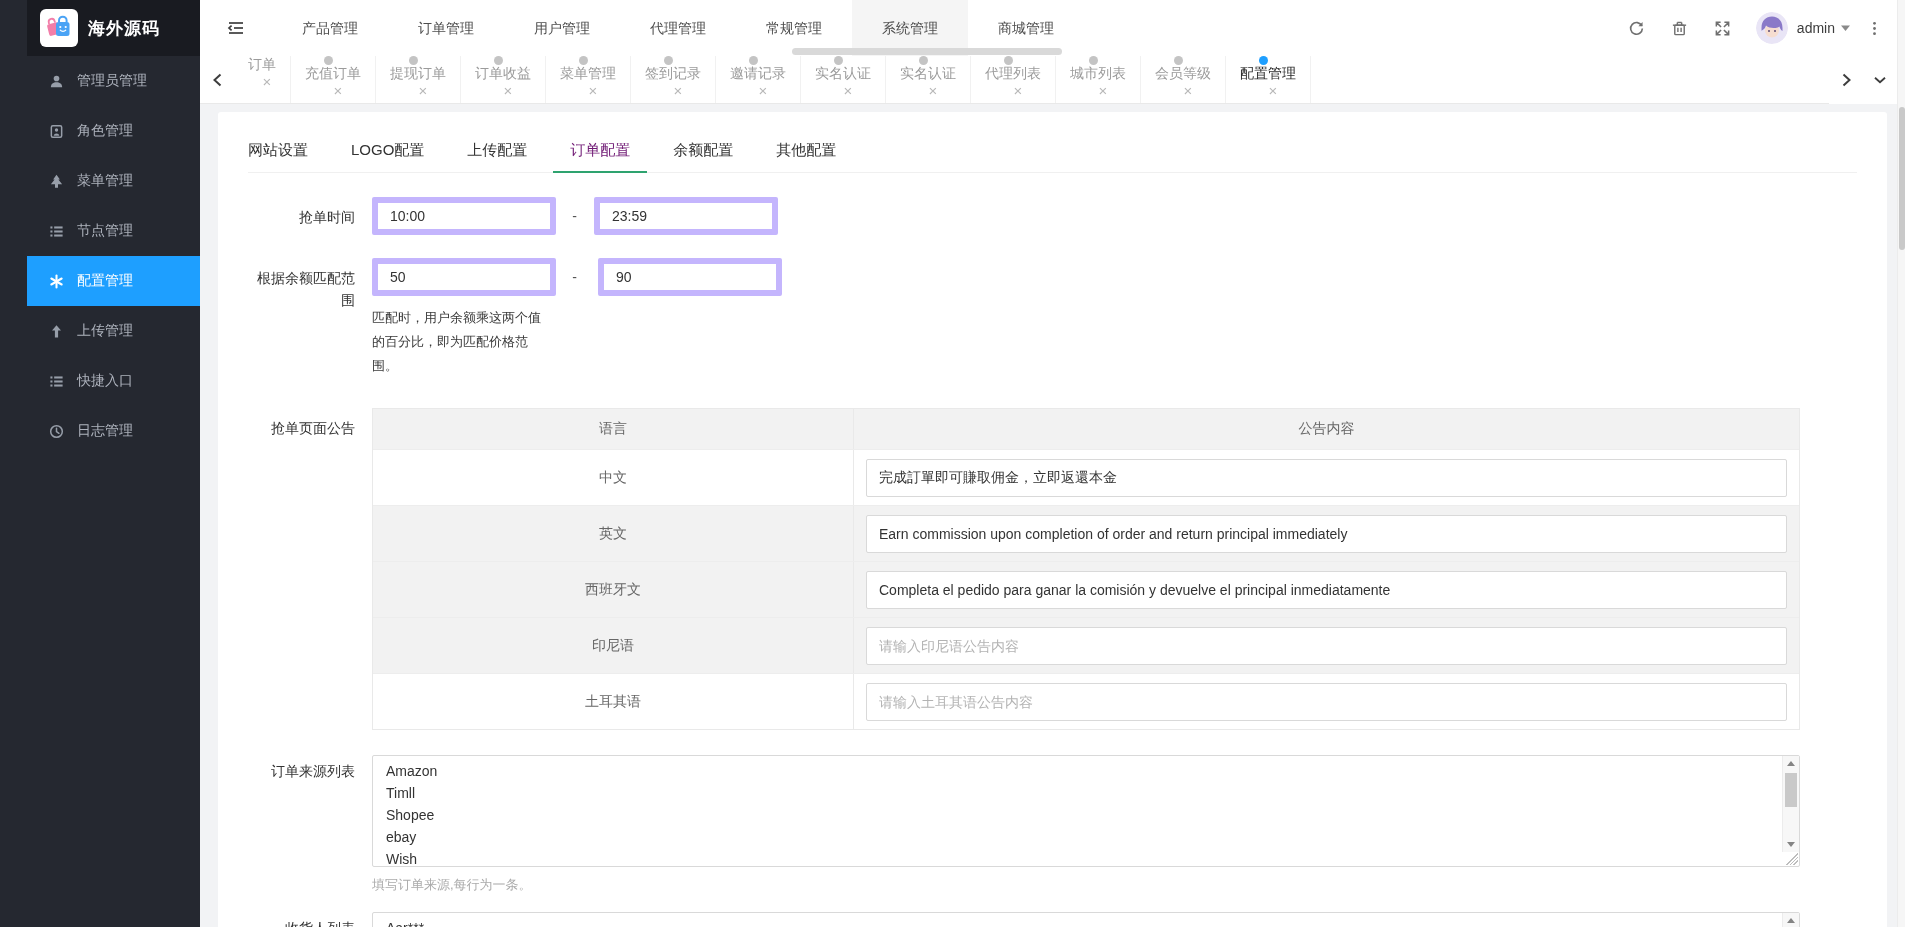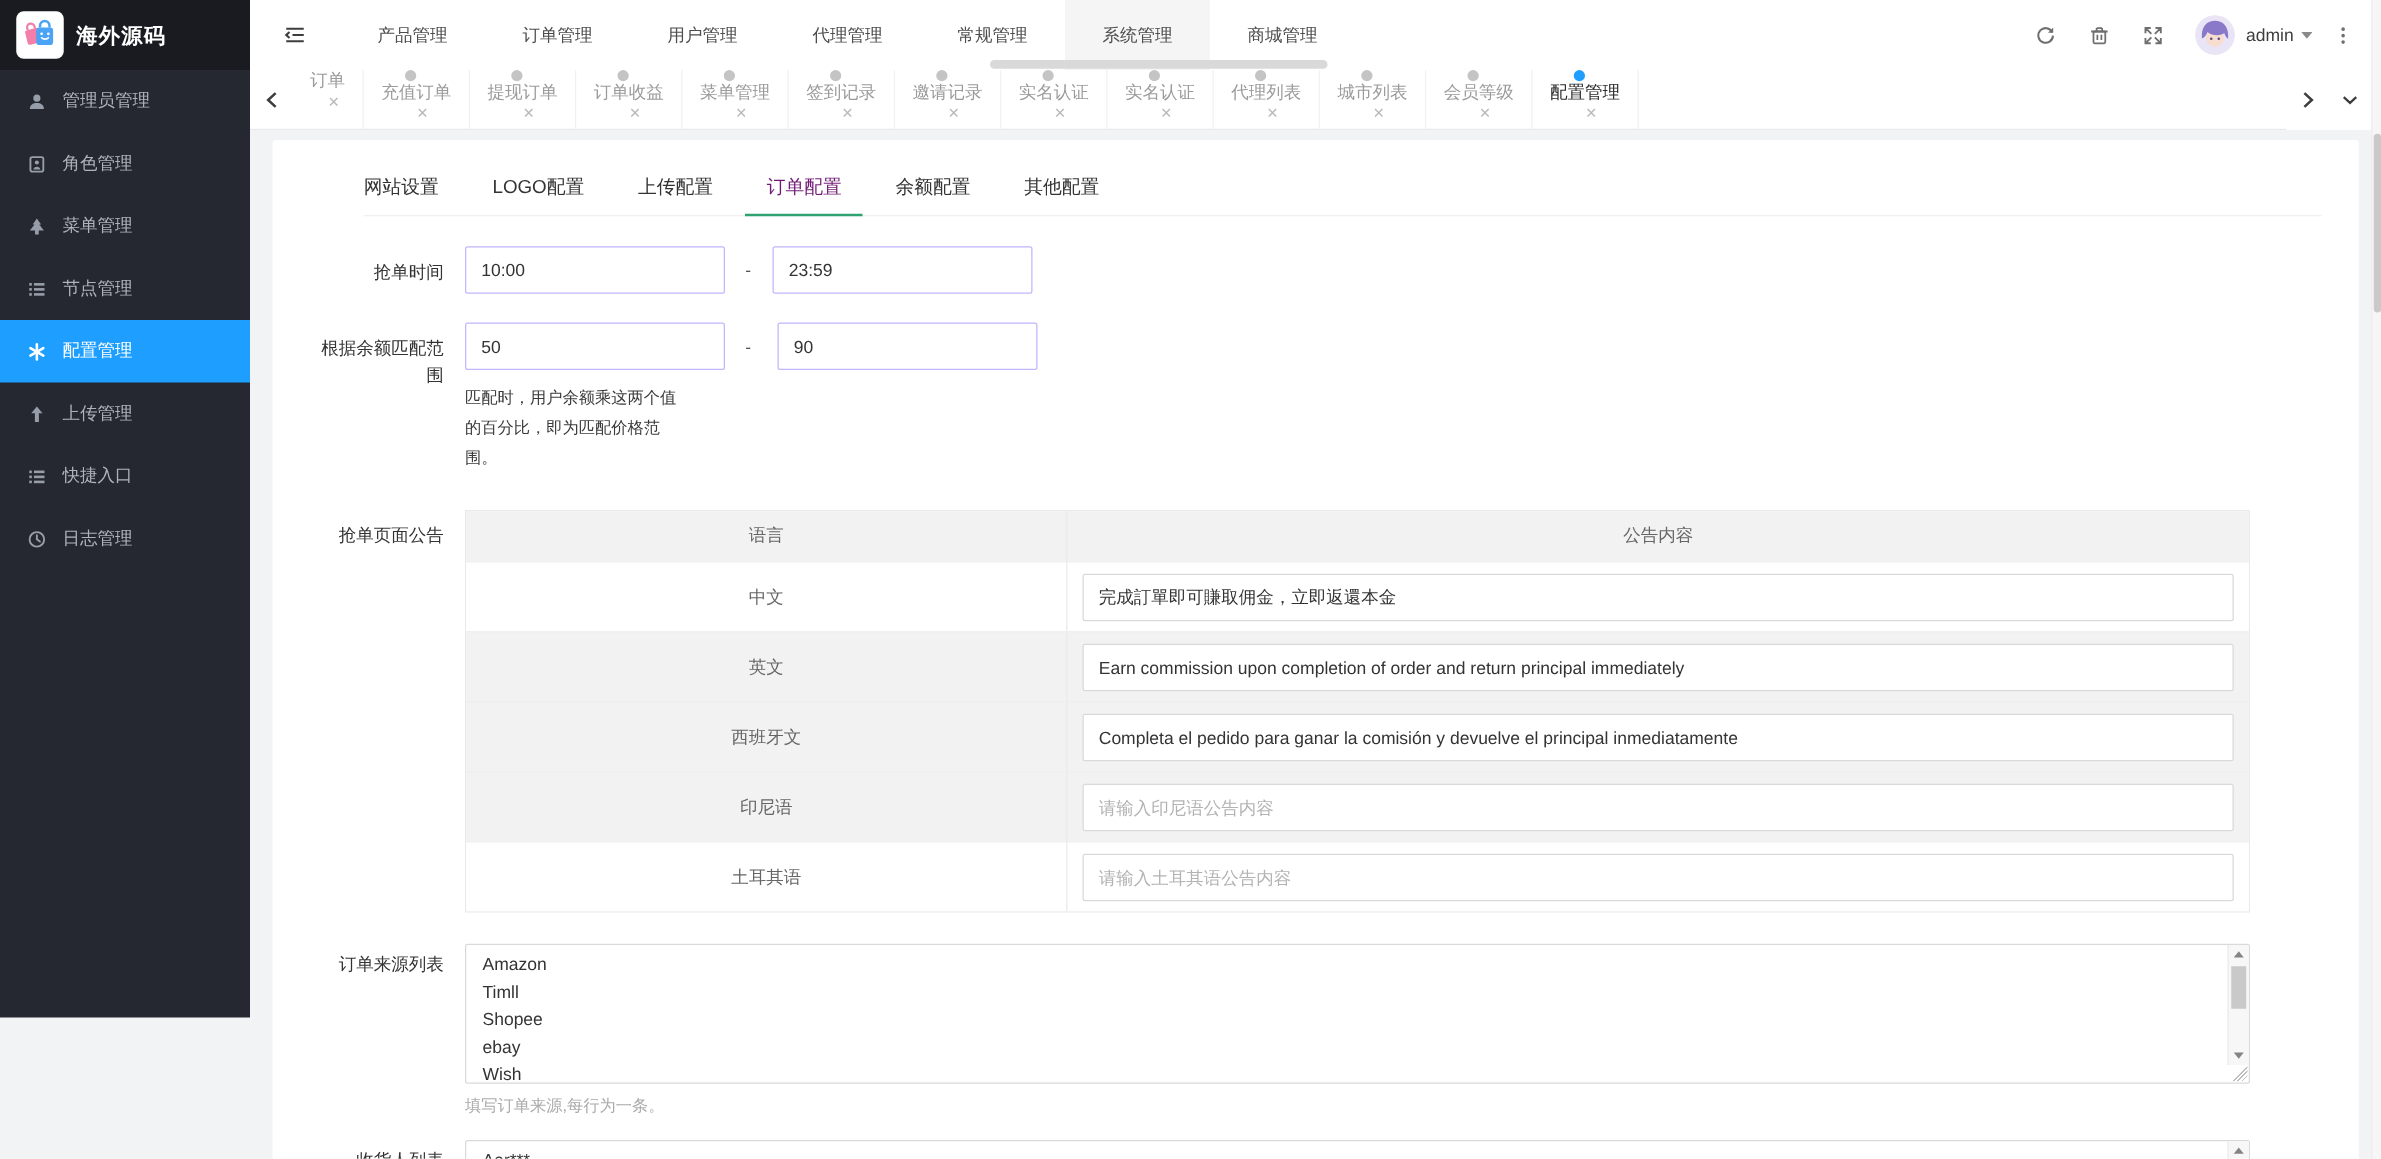--- a/index.html
+++ b/index.html
@@ -1,19 +1,19 @@
 <!DOCTYPE html>
 <html><head>
 <meta charset="utf-8">
 <style>
   * { box-sizing: border-box; margin: 0; padding: 0; }
   html,body { width:1905px; height:927px; overflow:hidden; font-family:"Liberation Sans","DejaVu Sans",sans-serif; background:#f2f3f5; position:relative; }
 
   
-  .sidebar { position:absolute; left:0; top:0; width:200px; height:814px; background:#252830; z-index:3; }
+  .sidebar { position:absolute; left:0; top:0; width:200px; height:927px; background:#252830; z-index:3;padding-left:27px; }
   .logo { height:56px; background:#191b21; display:flex; align-items:center; padding-left:13px; gap:10px; }
   .logo-badge { width:38px; height:38px; background:#fff; border-radius:6px; display:flex; align-items:center; justify-content:center; flex:none; }
   .logo-title { color:#ffffff; font-size:17px; font-weight:bold; letter-spacing:1px; }
   .menu-item { height:50px; display:flex; align-items:center; padding-left:22px; gap:13px; color:#aeb3bd; font-size:14px; cursor:pointer;text-align:center; }
   .menu-item svg { width:15px; height:15px; color:#979ea9; flex:none; }
   .menu-item.active { background:#1E9FFF; color:#fff; }
   .menu-item.active svg { color:#fff; }
 
   
   .header { position:absolute; left:200px; top:0; width:1705px; height:56px; background:#fff; display:flex; align-items:center; z-index:2; }
@@ -41,29 +41,29 @@
   .tabbar-right { position:absolute; right:8px; top:0; height:48px; display:flex; align-items:center; background:#fff; }
   .hscroll-thumb { position:absolute; left:792px; top:48px; width:270px; height:7px; border-radius:4px; background:#d9d9d9; z-index:4; }
 
   
   .vscroll { position:absolute; right:0; top:0; width:8px; height:927px; background:#f6f6f6; border-left:1px solid #ececec; z-index:6; }
   .vscroll-thumb { position:absolute; left:1px; top:107px; width:6px; height:143px; border-radius:3px; background:#c9c9c9; }
 
   
   .card { position:absolute; left:218px; top:112px; width:1669px; height:990px; background:#fff; border-radius:3px; padding:16px 30px 0 30px; z-index:1; }
 
-  .ctabs { display:flex; gap:43px; border-bottom:1px solid #f0f0f0; height:45px;margin-left:43px; }
+  .ctabs { display:flex; gap:43px; border-bottom:1px solid #f0f0f0; height:45px; }
   .ctab { font-size:15px; color:#333; line-height:44px; position:relative; cursor:pointer; }
   .ctab.active { color:#701a75; }
   .ctab.active::after { content:""; position:absolute; left:-17px; right:-17px; bottom:-1px; height:2px; background:#2EA36F; }
 
   .frow { display:flex; align-items:flex-start; }
   .flabel { width:107px; text-align:right; font-size:14px; color:#333; line-height:22px; padding-top:9px; flex:none; }
   .fctrl { display:flex; align-items:center; }
-  .finput { width:208px; height:38px; border:1px solid #c4b5fd; border-radius:2px; padding:0 12px; font-size:14px; color:#333; margin-left:17px; background:#fff; outline:none; font-family:inherit; }
+  .finput { width:184px; height:38px; border:6px solid #c4b5fd; border-radius:2px; padding:0 12px; font-size:14px; color:#333; margin-left:17px; background:#fff; outline:none; font-family:inherit; }
   .dash { margin-left:12px; width:13px; text-align:center; color:#555; font-size:14px; }
   .fhint { margin:10px 0 0 17px; width:170px; font-size:13px; color:#3a3a3a; line-height:24px; }
 
   .row-grab { margin-top:24px; }
   .row-balance { margin-top:23px; }
   .row-announce { margin-top:30px; }
   .row-sources { margin-top:25px; }
   .row-consignee { margin-top:18px; }
 
   

